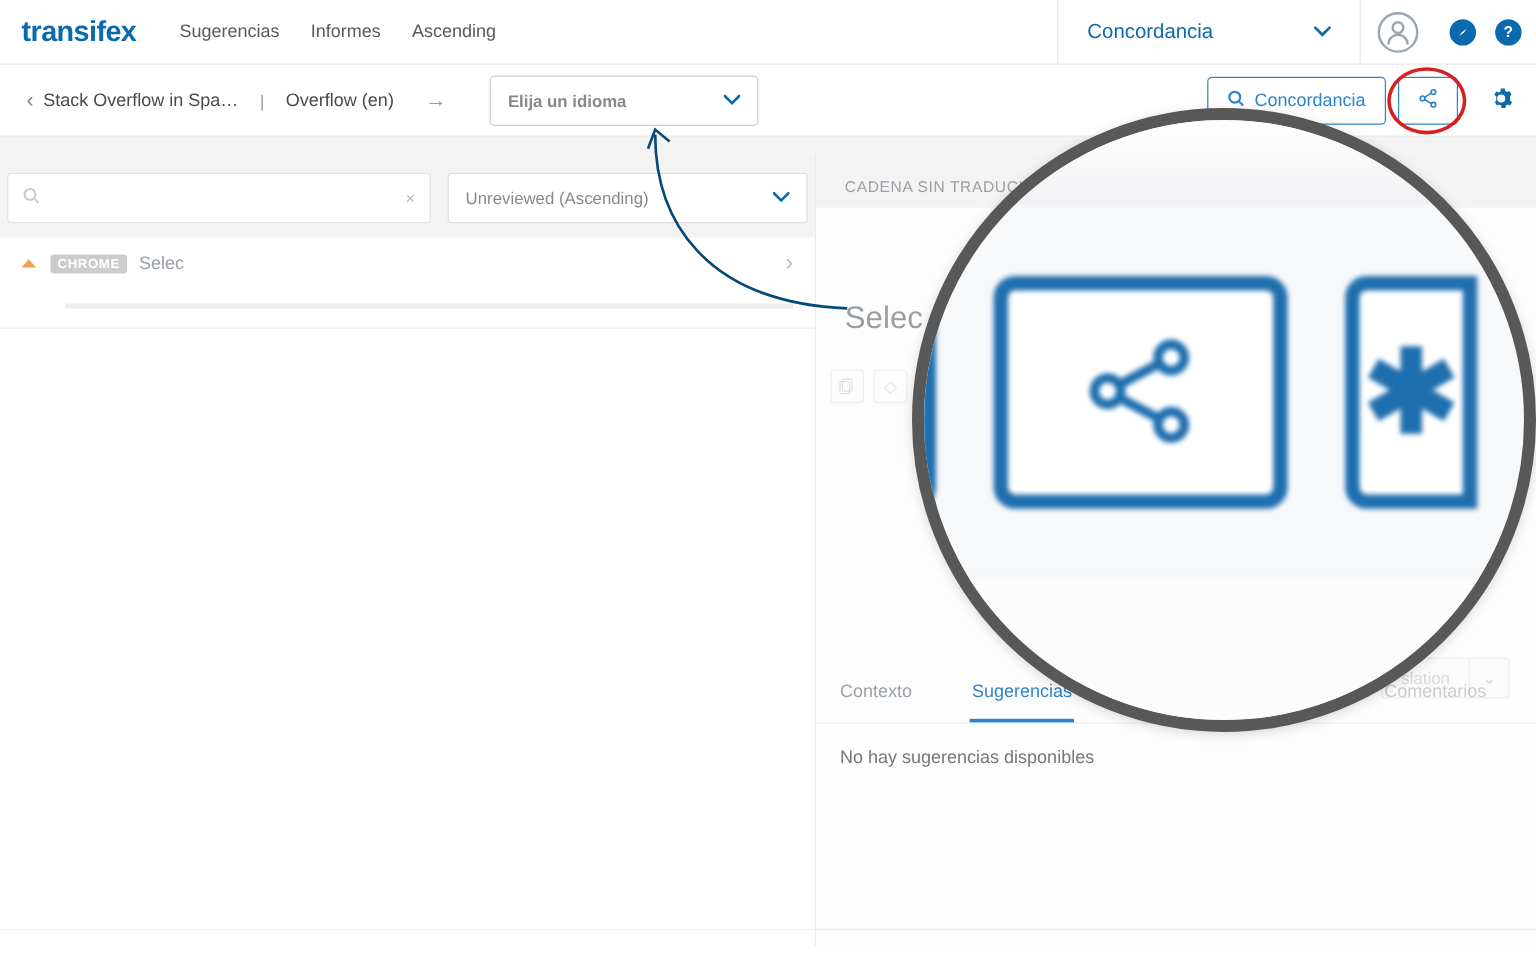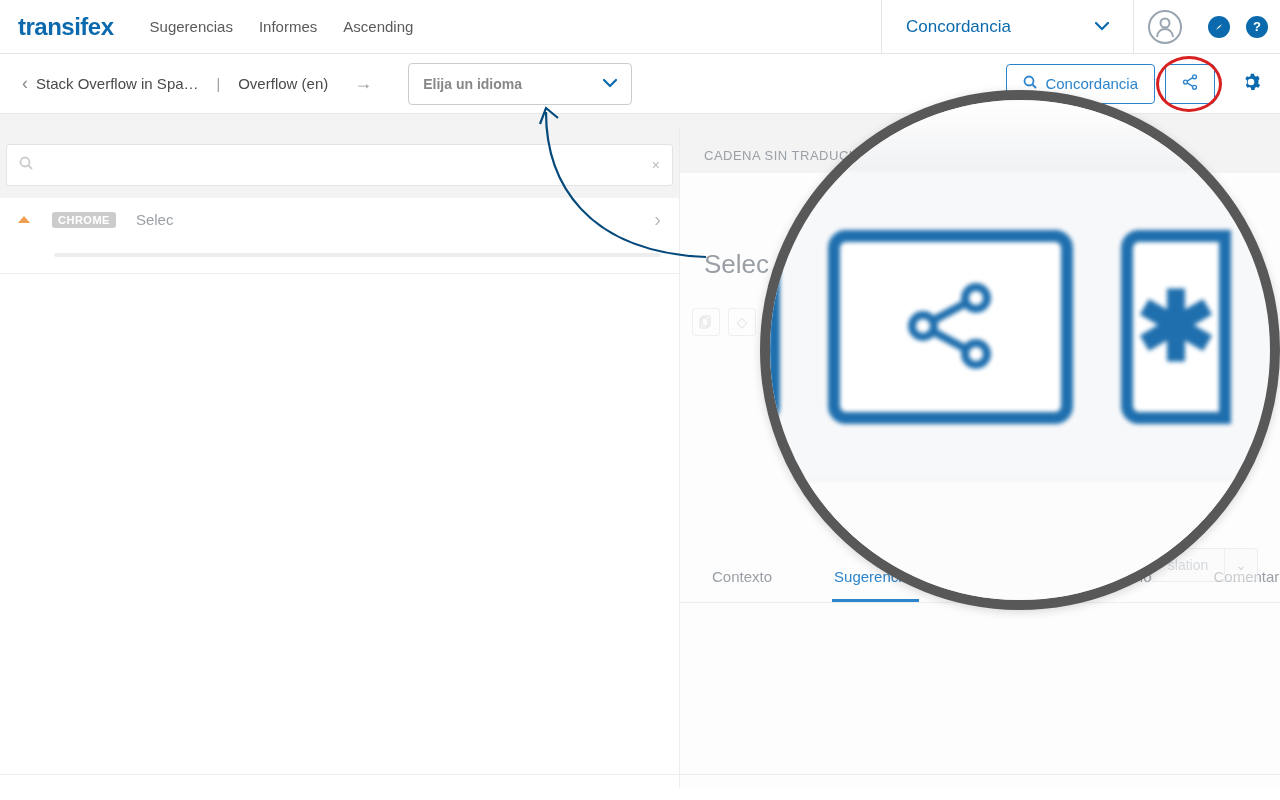--- a/index.html
+++ b/index.html
@@ -160,21 +160,21 @@
     padding: 0 14px; color: #888; cursor: pointer;
   }
   .sort-dd .chev { color: #0b6aad; }
 
   
   .string-row {
     border-bottom: 1px solid #eee;
     padding: 10px 18px 16px 18px;
   }
   .string-row .head {
-    display: flex; align-items: center; gap: 20px;
+    display: flex; align-items: center; gap: 10px;
     color: #9aa0a6; font-size: 15px;
   }
   .caret-up {
     width: 0; height: 0;
     border-left: 6px solid transparent;
     border-right: 6px solid transparent;
     border-bottom: 7px solid #f0a050;
     margin-right: 2px;
   }
   .badge {
@@ -227,21 +227,21 @@
   
   .rp-tabs {
     margin-top: 218px;
     display: flex;
     border-bottom: 1px solid #eee;
     padding: 0 18px;
     gap: 46px;
     color: #9aa0a6;
     font-size: 15px;
   }
-  .rp-tab { padding: 14px 2px; cursor: pointer; margin-left: 12px; }
+  .rp-tab { padding: 14px 2px; cursor: pointer; }
   .rp-tab.active { color: #2c85cc; border-bottom: 3px solid #2c85cc; }
   .rp-empty {
     padding: 20px 20px; color: #777; font-size: 15px;
   }
 
   
   .magnifier {
     position: absolute;
     top: 90px; left: 760px;
     width: 520px; height: 520px;
@@ -393,20 +393,28 @@
     <div class="search-row">
       <div class="search-box">
         <span class="mag">
           <svg width="14" height="14" viewBox="0 0 14 14">
               <circle cx="6" cy="6" r="4.5" stroke="#ccc" stroke-width="1.8" fill="none"></circle>
               <line x1="9.5" y1="9.5" x2="13" y2="13" stroke="#ccc" stroke-width="1.8"></line>
             </svg>
         </span>
         <span class="clr">×</span>
       </div>
+      <div class="sort-dd">
+        <span>Unreviewed (Ascending)</span>
+        <span class="chev">
+          <svg width="14" height="10" viewBox="0 0 14 10">
+              <path d="M1 2 L7 8 L13 2" stroke="#0b6aad" stroke-width="2.2" fill="none" stroke-linecap="round"></path>
+            </svg>
+        </span>
+      </div>
     </div>
 
     <div class="string-row">
       <div class="head">
         <div class="caret-up"></div>
         <span class="badge">CHROME</span>
         <span>Selec</span>
         <span class="row-chev">›</span>
       </div>
       <div class="progress-track"></div>
@@ -431,20 +439,21 @@
       <span class="ch">⌄</span>
     </div>
 
     <div class="rp-tabs">
       <div class="rp-tab">Contexto</div>
       <div class="rp-tab active">Sugerencias</div>
       <div class="rp-tab">Historial</div>
       <div class="rp-tab">Glosario</div>
       <div class="rp-tab">Comentarios</div>
     </div>
+    <div class="rp-empty">No hay sugerencias disponibles</div>
   </div>
 </div>
 
 <svg class="arrow-svg" viewBox="0 0 180 170">
   <path d="M 10 10 C 10 80, 50 150, 170 155" stroke="#04497a" stroke-width="2.2" fill="none"></path>
   <path d="M 4 22 L 10 6 L 22 16" stroke="#04497a" stroke-width="2.2" fill="none"></path>
 </svg>
 
 <div class="magnifier">
   <div class="mag-inner">

